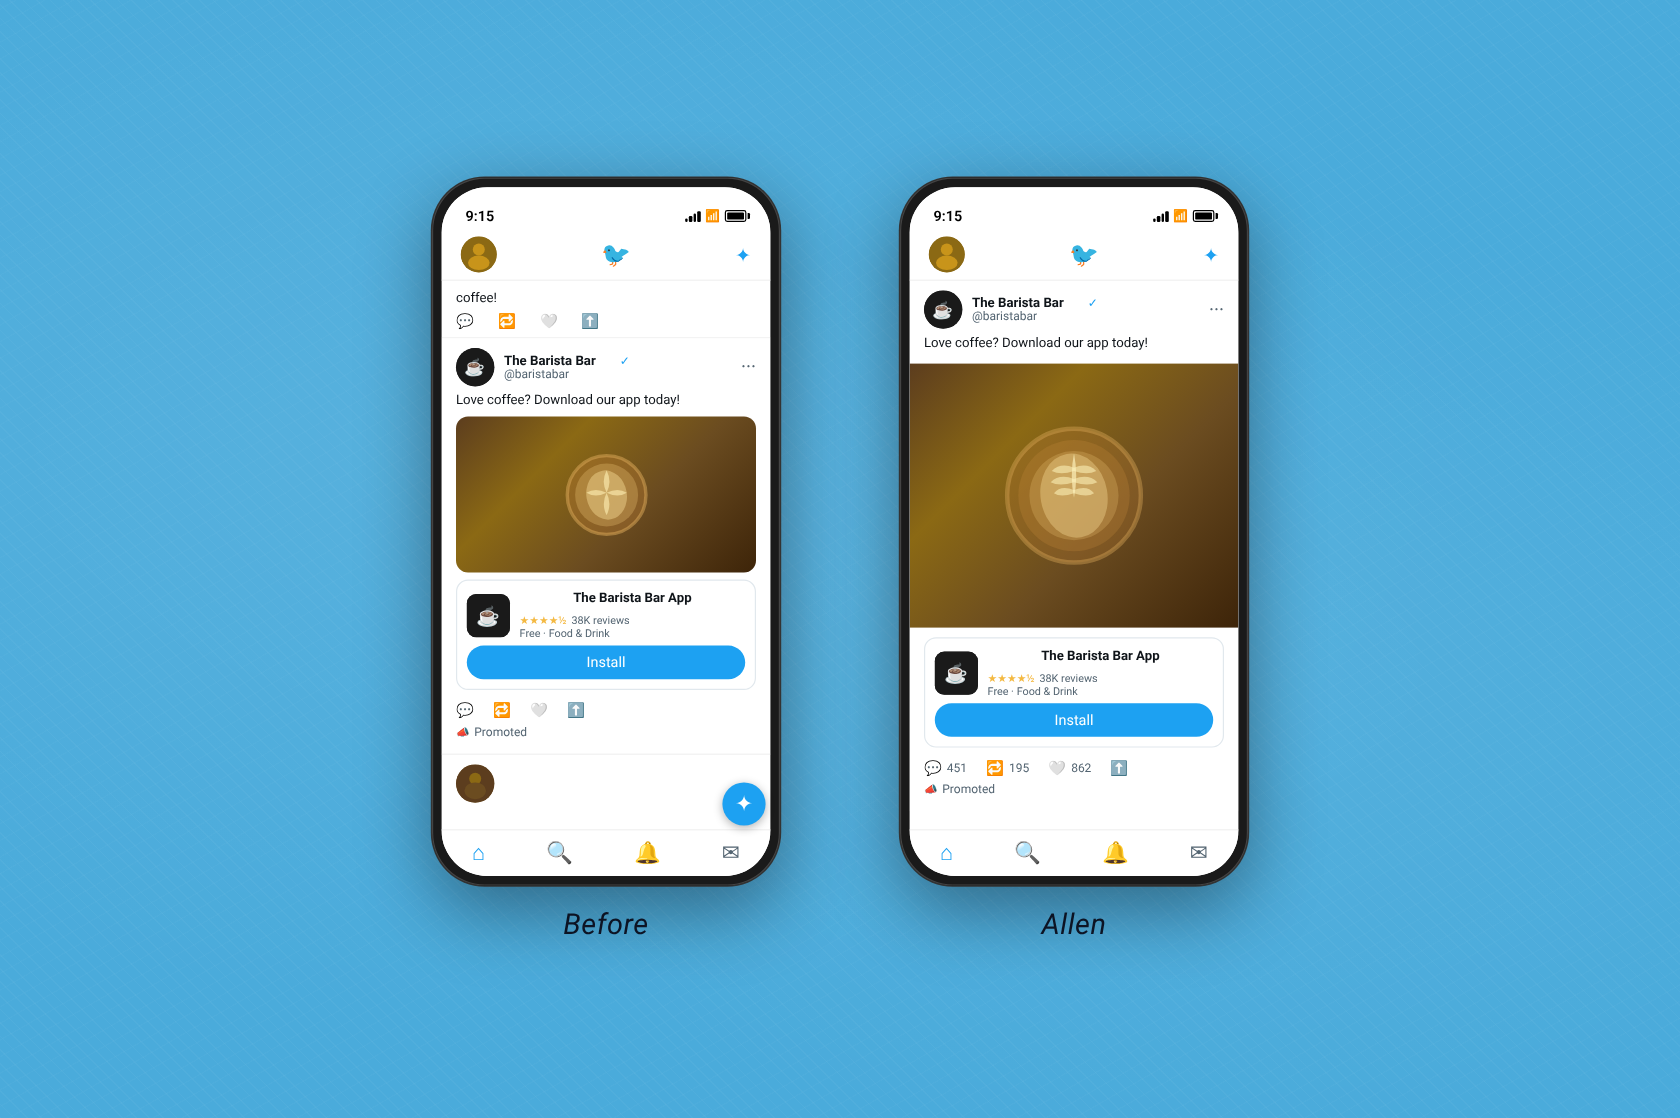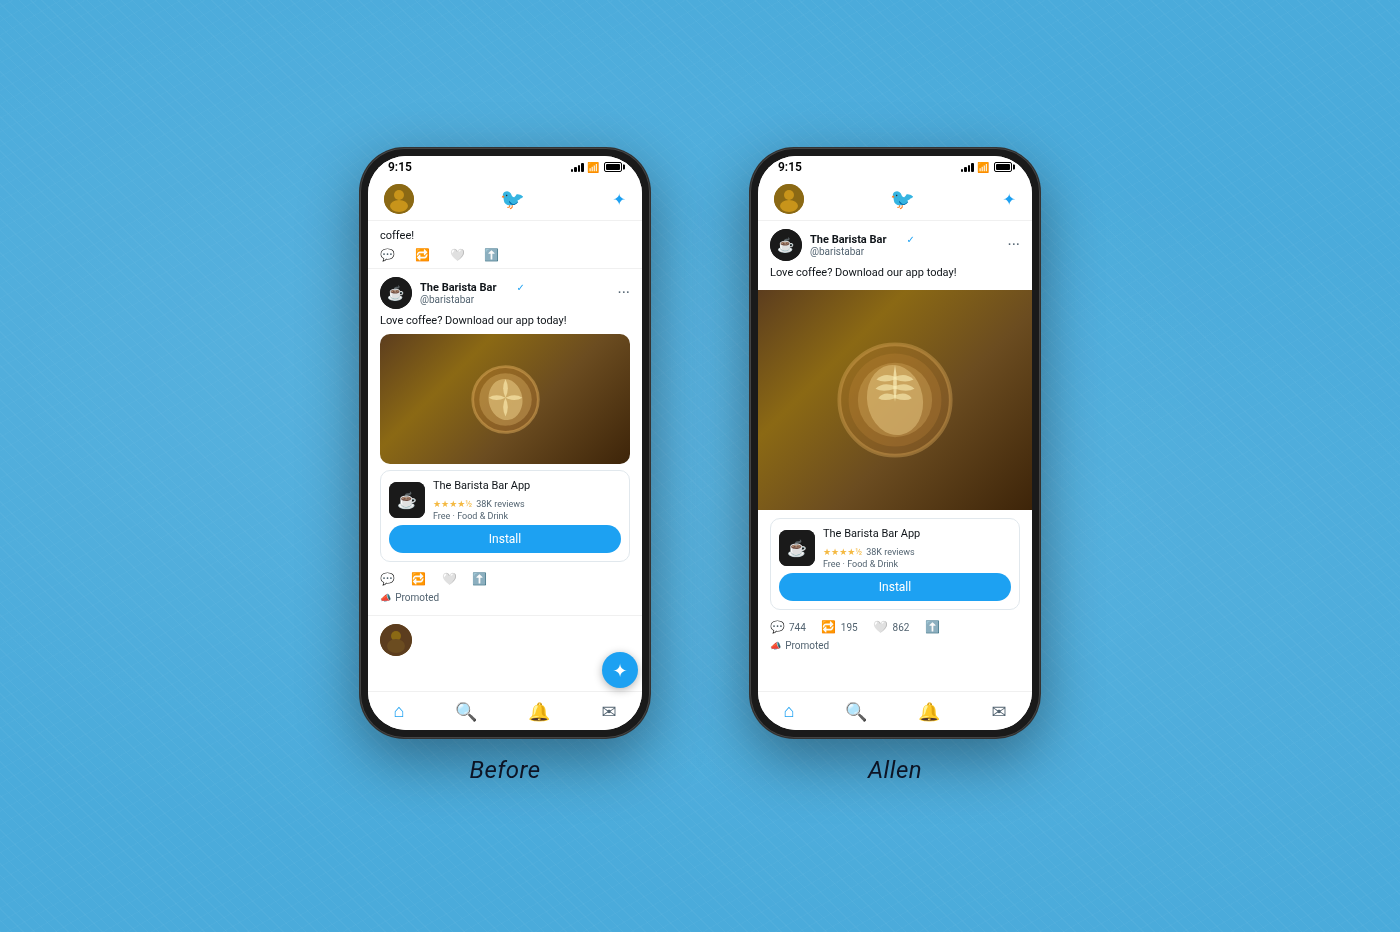--- a/index.html
+++ b/index.html
@@ -88,21 +88,21 @@
       overflow: hidden;
       display: flex;
       flex-direction: column;
     }
 
     
     .status-bar {
       display: flex;
       justify-content: space-between;
       align-items: center;
-      padding: 4px 20px 4px;
+      padding: 17px 20px 4px;
       background: white;
       flex-shrink: 0;
     }
 
     .status-time {
       font-size: 12px;
       font-weight: 600;
       color: #000;
     }
 
@@ -337,22 +337,23 @@
       font-size: 16px;
       color: white;
     }
 
     .app-info {
       flex: 1;
     }
 
     .app-name {
       font-size: 11px;
-      font-weight: 400;
+      font-weight: 700;
       color: #0f1419;
+      text-align: center;
     }
 
     .app-stars {
       font-size: 9px;
       color: #f4b942;
     }
 
     .app-reviews {
       font-size: 9px;
       color: #536471;
@@ -761,21 +762,21 @@
                   </div>
                   <div class="app-category">Free · Food &amp; Drink</div>
                 </div>
               </div>
               <div class="install-button">Install</div>
             </div>
 
             <div class="tweet-engagement">
               <div class="engagement-item">
                 <span class="engagement-icon">💬</span>
-                <span>744</span>
+                <span>451</span>
               </div>
               <div class="engagement-item">
                 <span class="engagement-icon">🔁</span>
                 <span>195</span>
               </div>
               <div class="engagement-item">
                 <span class="engagement-icon">🤍</span>
                 <span>862</span>
               </div>
               <span class="tweet-action-icon">⬆️</span>

